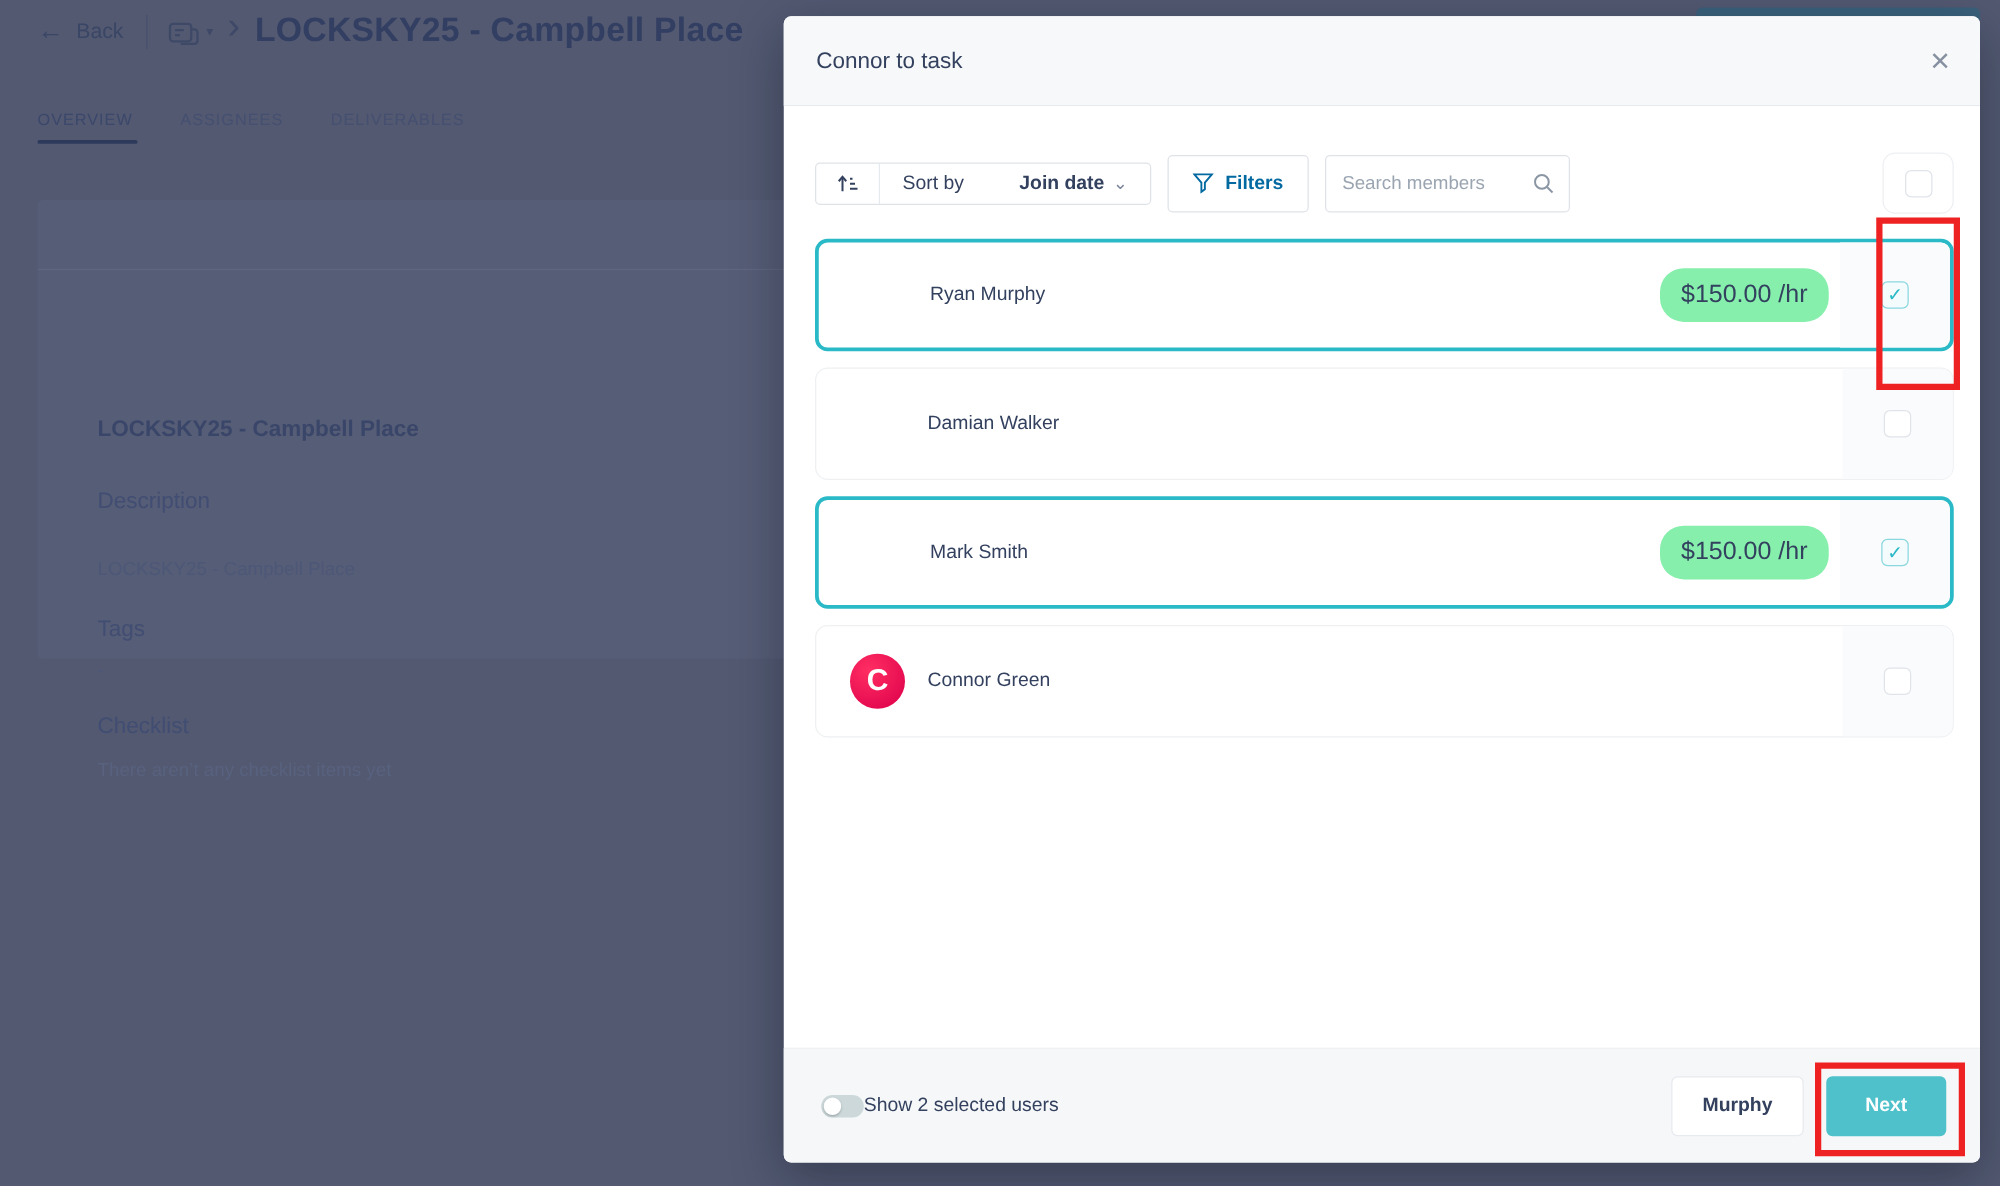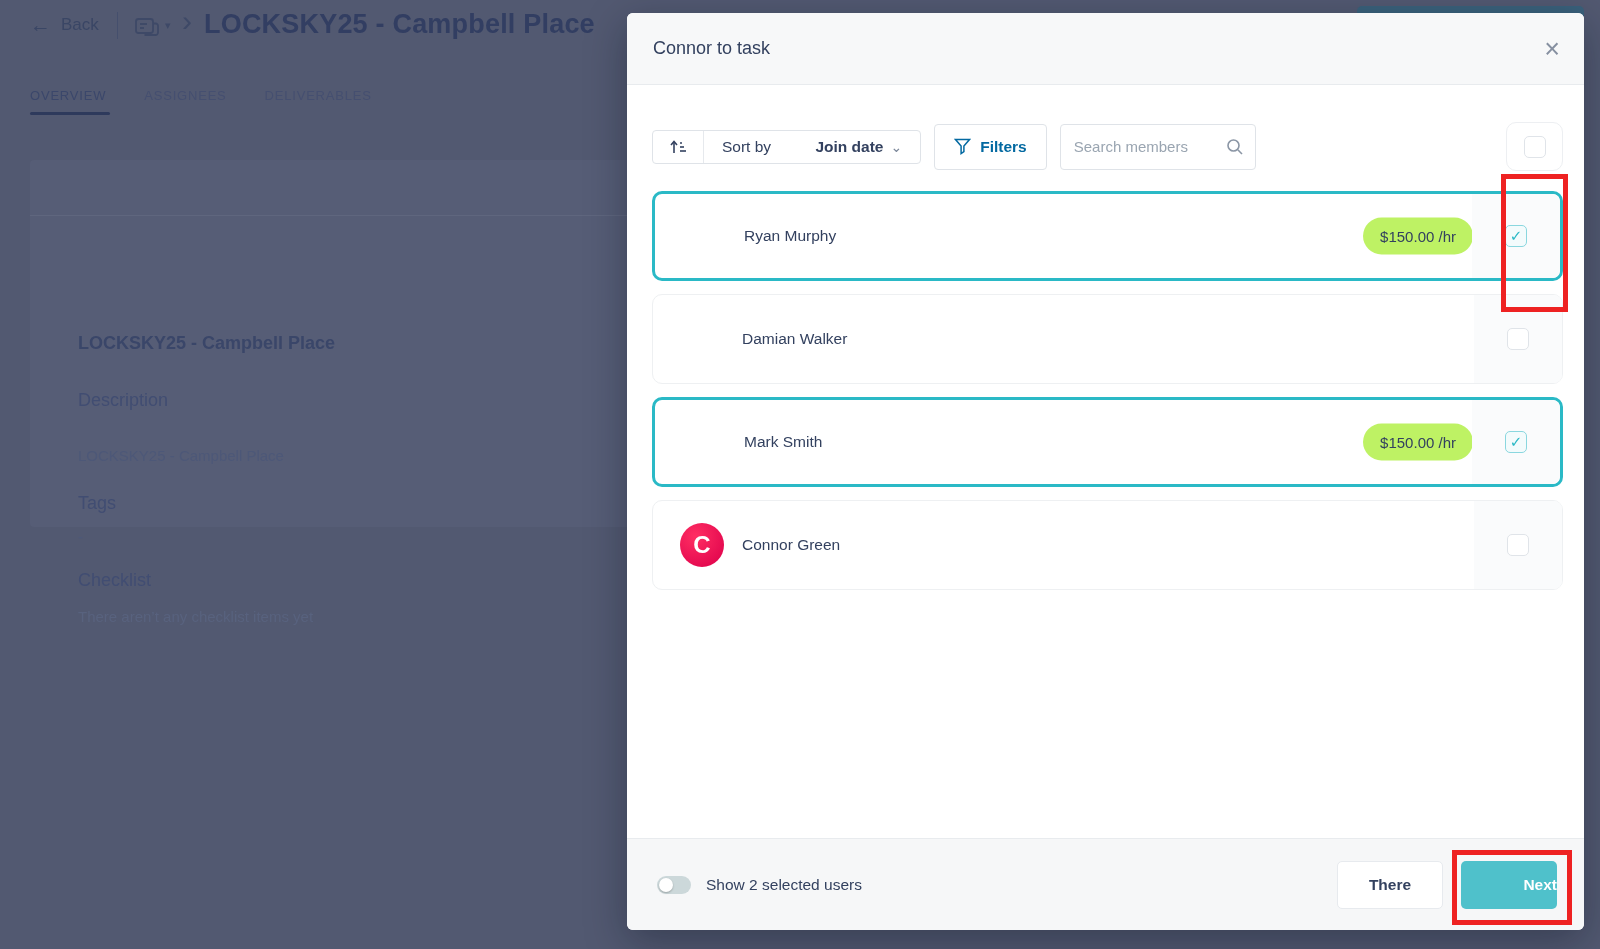--- a/index.html
+++ b/index.html
@@ -70,34 +70,34 @@
     border-radius:0 8px 8px 0; display:flex; align-items:center; justify-content:center; }
   .checkbox { width:22px; height:22px; background:#fff; border:1px solid #e0e4e9; border-radius:5px;
     display:flex; align-items:center; justify-content:center; cursor:pointer; }
   .checkbox.checked { border:1px solid #8ad7df; background:#f3fbfc; }
   .checkbox.checked::after { content:"✓"; color:#2ab9c6; font-size:15px; font-weight:700; }
   .avatar { position:absolute; left:27px; top:50%; transform:translateY(-50%); width:44px; height:44px;
     border-radius:50%; background:radial-gradient(circle at 35% 30%, #ff2e63, #e50a50 75%);
     color:#fff; font-size:24px; font-weight:700; display:flex; align-items:center; justify-content:center; }
   .avatar.empty { background:transparent; }
   .member-name { position:absolute; left:89px; top:50%; transform:translateY(-50%); font-size:15.5px; color:#33415f; }
-  .rate-badge { position:absolute; right:87px; top:50%; transform:translateY(-50%);
-    background:#bef264; border-radius:19px; padding:10px 17px; font-size:15px; color:#33415f; white-space:nowrap; }
+  .rate-badge { position:absolute; right:97px; top:50%; transform:translateY(-50%);
+    background:#86efac; border-radius:19px; padding:10px 17px; font-size:20px; color:#33415f; white-space:nowrap; }
 
   .modal-footer { position:absolute; left:0; right:0; bottom:0; height:92px; background:#f6f7f8;
     border-top:1px solid #e8ebee; border-radius:0 0 6px 6px; display:flex; align-items:center; padding:0 27px 0 30px; }
   .toggle { position:relative; width:34px; height:18px; border-radius:9px; background:#ccd8da; cursor:pointer; flex:none; }
   .toggle-knob { position:absolute; left:2px; top:2px; width:14px; height:14px; border-radius:50%;
     background:#fff; box-shadow:0 1px 2px rgba(0,0,0,.25); }
-  .toggle-label { margin-left:15px; font-size:15.5px; color:#33415f; }
+  .toggle-label { font-size:15.5px; color:#33415f; }
   .footer-spacer { flex:1; }
   .cancel-btn { width:106px; height:48px; background:#fff; border:1px solid #e7eaee; border-radius:5px;
     font-size:15.5px; font-weight:700; color:#33415f; font-family:inherit; cursor:pointer; margin-right:18px; }
   .next-btn { width:96px; height:48px; background:#4fc1cb; border:0; border-radius:5px;
-    font-size:15.5px; font-weight:700; color:#fff; font-family:inherit; cursor:pointer;text-align:right; }
+    font-size:15.5px; font-weight:700; color:#fff; font-family:inherit; cursor:pointer; }
 
   
   .annotation { position:absolute; border:5px solid #ee2222; background:transparent; z-index:20; pointer-events:none; }
   .annotation-checkbox { left:1501px; top:174px; width:67px; height:138px; }
   .annotation-next { left:1452px; top:850px; width:120px; height:75px; }
 </style>
 </head>
 <body>
 
 <div class="bg-page">
@@ -212,19 +212,19 @@
       </span>
     </div>
   </div>
 
   <div class="modal-footer">
     <span class="toggle">
       <span class="toggle-knob"></span>
     </span>
     <span class="toggle-label">Show 2 selected users</span>
     <span class="footer-spacer"></span>
-    <button class="cancel-btn">There</button>
+    <button class="cancel-btn">Murphy</button>
     <button class="next-btn">Next</button>
   </div>
 </div>
 
 <div class="annotation annotation-checkbox"></div>
 <div class="annotation annotation-next"></div>
 
 </body></html>

